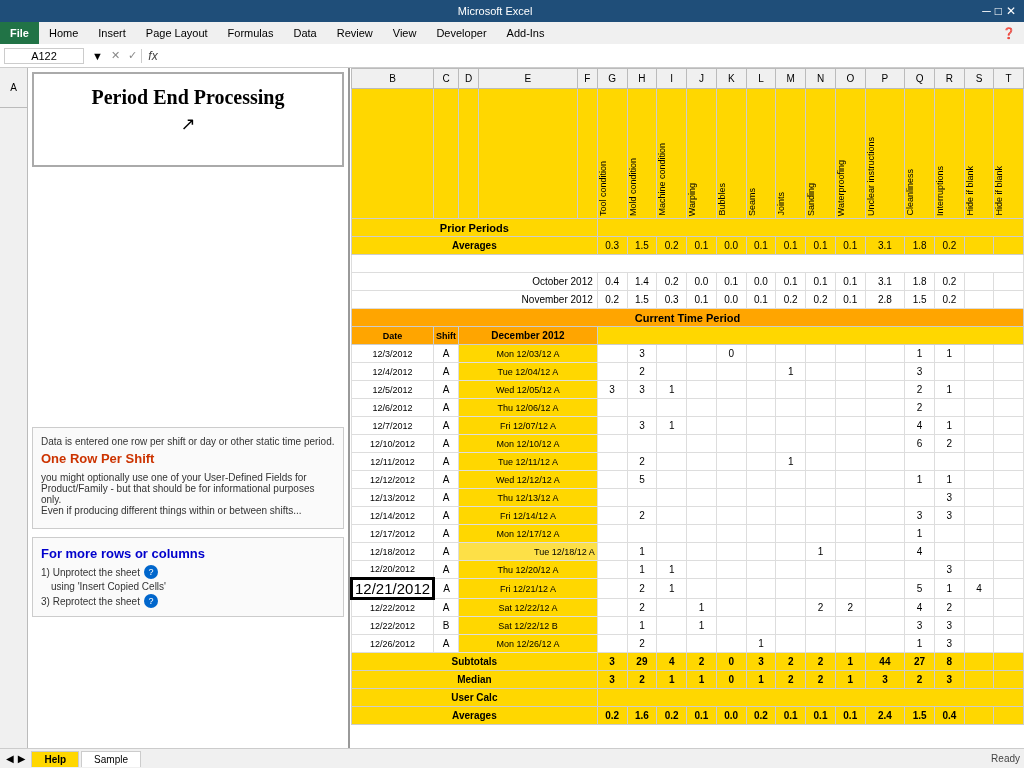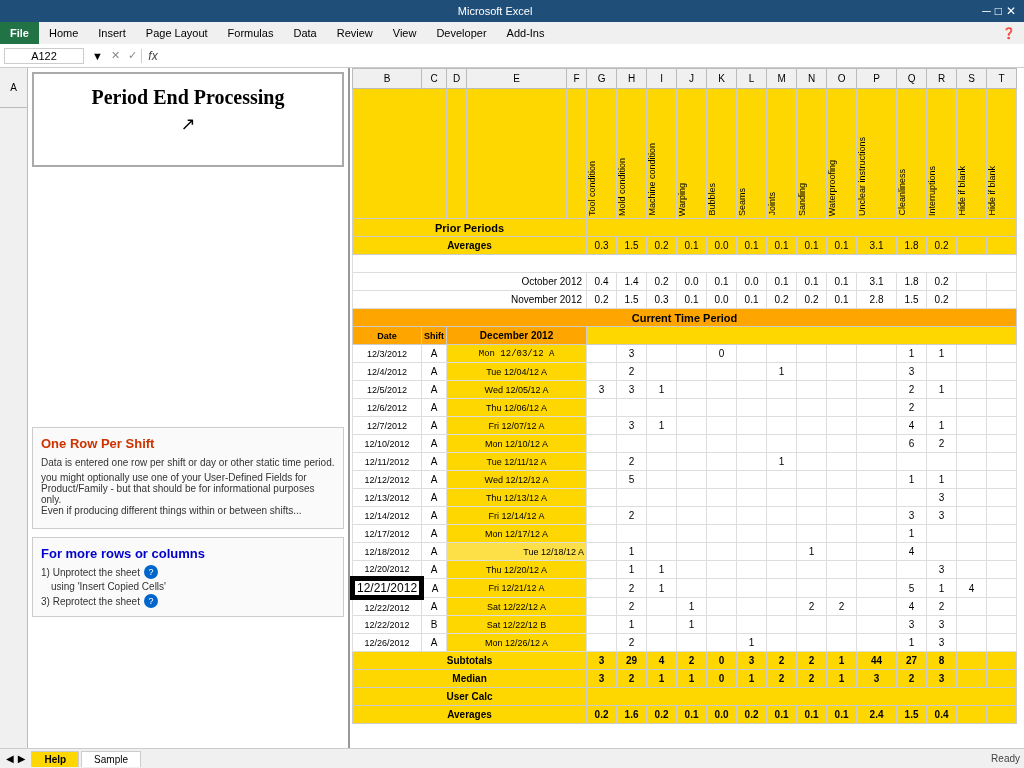--- a/index.html
+++ b/index.html
@@ -61,22 +61,22 @@
     <div style="margin-left:28px; position:relative; height:100%;">
 
       <div style="position:absolute; top:60px; left:10px; right:0; text-align:center; font-size:15px; color:#aaa; pointer-events:none;">Select Period End Processing button</div>
 
       <div style="margin:4px; border:2px solid #aaa; padding:12px 10px 30px 10px; background:white; position:relative;">
         <div style="font-size:20px; font-weight:bold; text-align:center; font-family:'Times New Roman', serif;">Period End Processing</div>
         <div style="text-align:center; font-size:18px; margin-top:4px;">↗</div>
       </div>
 
       <div style="margin:4px; margin-top:260px; border:1px solid #ccc; padding:8px; background:#fafafa;">
+        <div style="font-size:10px; margin-bottom:4px; color:#333;">Data is entered one row per shift or day or other static time period.</div>
         <div style="color:#cc3300; font-size:13px; font-weight:bold; margin-bottom:6px;">One Row Per Shift</div>
-        <div style="font-size:10px; margin-bottom:4px; color:#333;">Data is entered one row per shift or day or other static time period.</div>
         <div style="font-size:10px; color:#333;">you might optionally use one of your User-Defined Fields for Product/Family - but that should be for informational purposes only.</div>
         <div style="font-size:10px; margin-bottom:4px; color:#333;">Even if producing different things within or between shifts...</div>
       </div>
 
       <div style="margin:4px; border:1px solid #ccc; padding:8px; background:#fafafa; margin-top:8px;">
         <div style="color:#0000CC; font-size:13px; font-weight:bold; margin-bottom:4px;">For more rows or columns</div>
         <div style="font-size:10px; color:#333;">
           <div style="display:flex; align-items:center; margin-bottom:2px;">
             <span>1) Unprotect the sheet</span>
             <span style="display:inline-block; background:#0066CC; color:white; border-radius:50%; width:14px; height:14px; text-align:center; line-height:14px; font-size:9px; margin-left:4px; cursor:pointer;">?</span>
@@ -240,21 +240,21 @@
         <tr style="background:#FFA500; height:18px;">
           <td style="background:#FFA500; font-size:9px; font-weight:bold; border:1px solid #ccc; text-align:center;">Date</td>
           <td style="background:#FFA500; font-size:9px; font-weight:bold; border:1px solid #ccc; text-align:center;">Shift</td>
           <td colspan="3" style="background:#FFA500; font-weight:bold; text-align:center; border:1px solid #ccc;">December 2012</td>
           <td colspan="14" style="background:#FFD700; border:1px solid #ccc;"></td>
         </tr>
 
         <tr>
           <td style="border:1px solid #ddd; font-size:9px; text-align:center;">12/3/2012</td>
           <td style="border:1px solid #ddd; text-align:center;">A</td>
-          <td colspan="3" style="border:1px solid #ddd; background:#FFD700; font-size:9px; text-align:center;font-family:Liberation Mono, monospace;">Mon 12/03/12 A</td>
+          <td colspan="3" style="border:1px solid #ddd; background:#FFD700; font-size:9px; text-align:center;">Mon 12/03/12 A</td>
           <td style="border:1px solid #ddd; text-align:center;"></td>
           <td style="border:1px solid #ddd; text-align:center;">3</td>
           <td style="border:1px solid #ddd; text-align:center;"></td>
           <td style="border:1px solid #ddd; text-align:center;"></td>
           <td style="border:1px solid #ddd; text-align:center;">0</td>
           <td style="border:1px solid #ddd; text-align:center;"></td>
           <td style="border:1px solid #ddd; text-align:center;"></td>
           <td style="border:1px solid #ddd; text-align:center;"></td>
           <td style="border:1px solid #ddd; text-align:center;"></td>
           <td style="border:1px solid #ddd; text-align:center;"></td>
@@ -485,21 +485,21 @@
           <td style="border:1px solid #ddd;"></td>
           <td style="border:1px solid #ddd;"></td>
           <td style="border:1px solid #ddd;"></td>
           <td style="border:1px solid #ddd;"></td>
           <td style="border:1px solid #ddd;"></td>
           <td style="border:1px solid #ddd; text-align:center;">3</td>
           <td style="border:1px solid #ddd;"></td>
           <td style="border:1px solid #ddd;"></td>
         </tr>
         <tr>
-          <td style="border:5px solid #000000; font-size:12px; text-align:left;">12/21/2012</td>
+          <td style="border:3px solid #000000; font-size:15px; text-align:left;">12/21/2012</td>
           <td style="border:1px solid #ddd; text-align:center;">A</td>
           <td colspan="3" style="border:1px solid #ddd; background:#FFD700; font-size:9px; text-align:center;">Fri 12/21/12 A</td>
           <td style="border:1px solid #ddd;"></td>
           <td style="border:1px solid #ddd; text-align:center;">2</td>
           <td style="border:1px solid #ddd; text-align:center;">1</td>
           <td style="border:1px solid #ddd;"></td>
           <td style="border:1px solid #ddd;"></td>
           <td style="border:1px solid #ddd;"></td>
           <td style="border:1px solid #ddd;"></td>
           <td style="border:1px solid #ddd;"></td>

